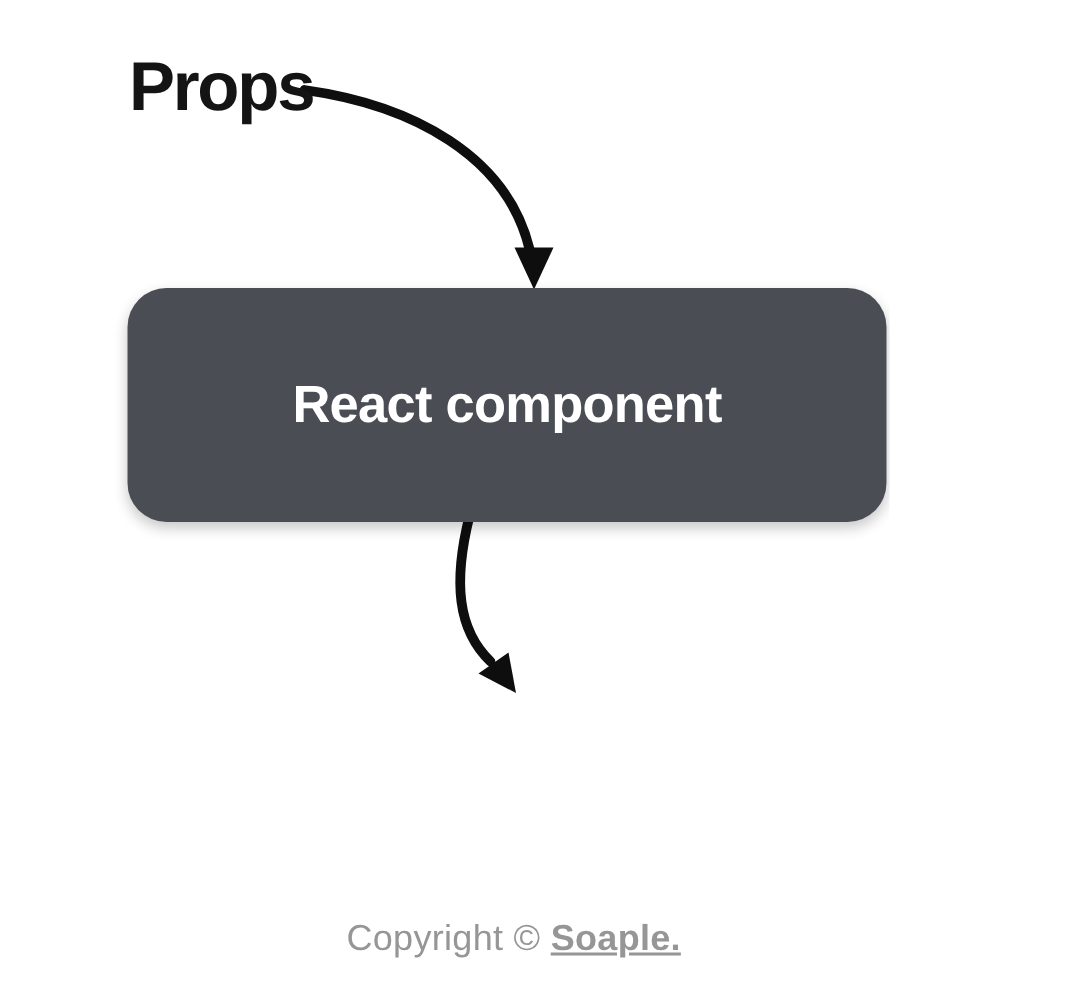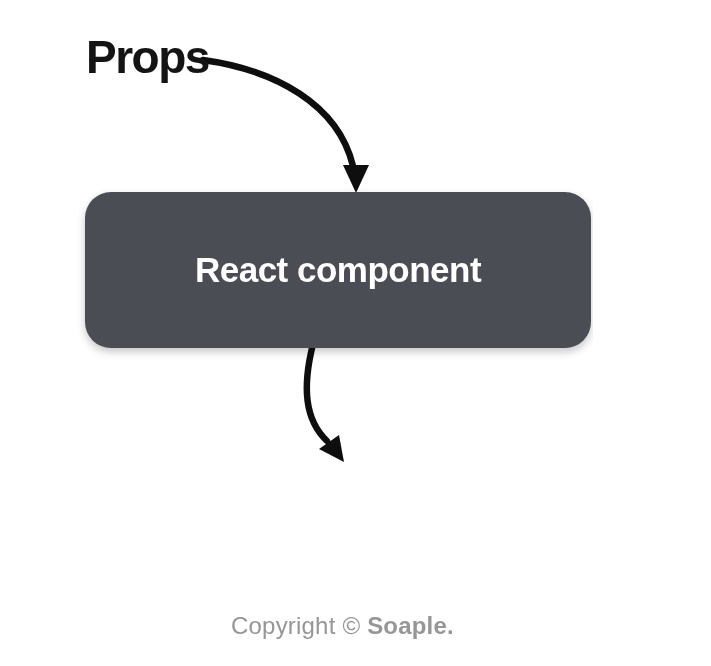--- a/index.html
+++ b/index.html
@@ -82,20 +82,21 @@
     top: 612px;
     font-size: 24px;
     font-weight: 400;
     letter-spacing: 0.2px;
     color: var(--copyright-text, #969696);
     z-index: 2;
     white-space: nowrap;
   }
   .copyright .brand {
     font-weight: 700;
+    text-decoration: underline;
   }
 </style>
 </head>
 <body>
 
 <div class="stage">
 
   <svg class="arrows" viewBox="0 0 711 666" xmlns="http://www.w3.org/2000/svg" aria-hidden="true">
     <g>
       <path class="arrow-line" d="M 203 60 C 275 70 338 104 353 166"></path>

